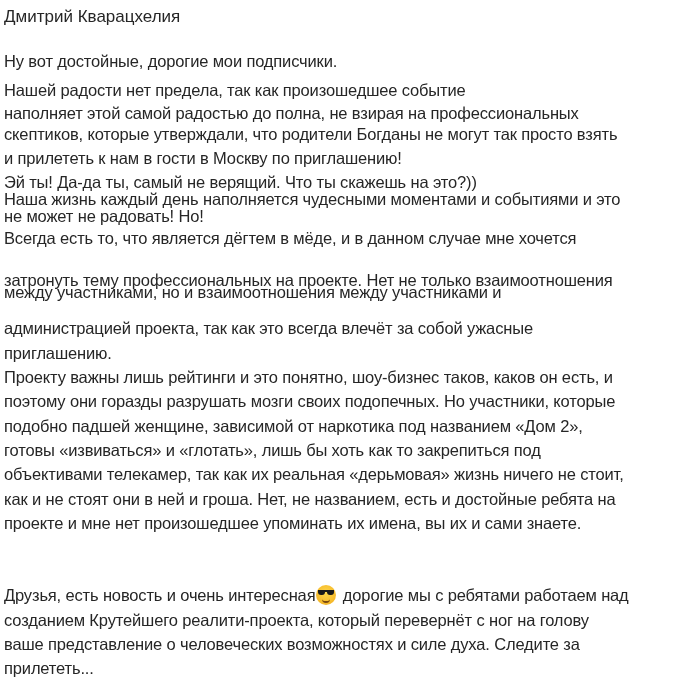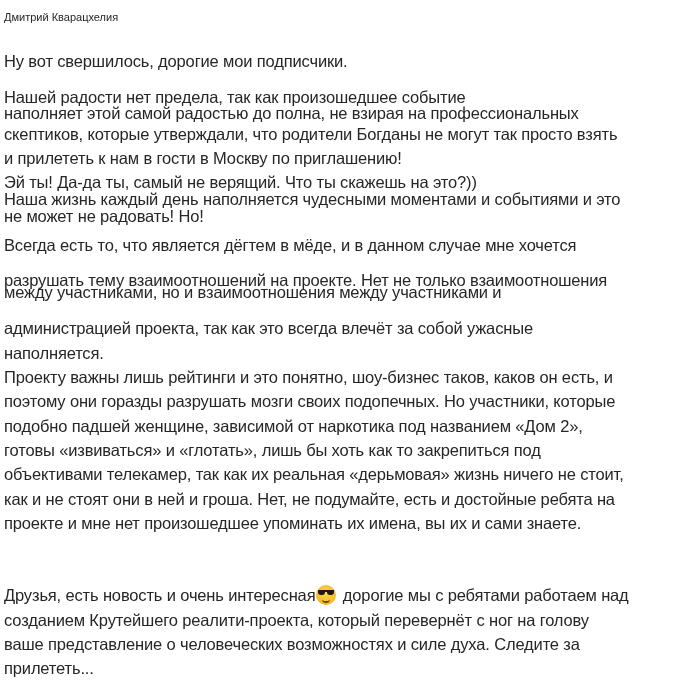--- a/index.html
+++ b/index.html
@@ -2,21 +2,21 @@
 <html><head>
   <meta charset="utf-8">
   <style>
     html, body { margin: 0; padding: 0; background: #ffffff; }
     body {
       width: 699px; height: 681px; overflow: hidden; position: relative;
       font-family: "Liberation Sans", "DejaVu Sans", sans-serif;
       color: #262626;
     }
     .doc { position: absolute; left: 4px; top: 0; width: 695px; }
-    .title { position: absolute; left: 0; top: 6px; font-size: 11px; line-height: 22px; white-space: nowrap; }
+    .title { position: absolute; left: 0; top: 6px; font-size: 17px; line-height: 22px; white-space: nowrap; }
     .line {
       position: absolute; left: 0; font-size: 16.5px; line-height: 22px;
       white-space: nowrap; letter-spacing: -0.15px;
     }
     .emoji {
       display: inline-block; width: 20px; height: 20px; border-radius: 50%;
       background: radial-gradient(circle at 50% 40%, #ffd84a 0%, #f5b82a 70%, #e09c18 100%);
       vertical-align: -4px; position: relative; margin: 0 2px 0 1px;
     }
     .emoji .glasses {
@@ -33,39 +33,39 @@
       position: absolute; left: 6px; top: 13px; width: 8px; height: 3px;
       border-bottom: 2px solid #7a4a10; border-radius: 0 0 6px 6px;
     }
   </style>
 </head>
 <body>
 
 <div class="doc">
   <div class="title">Дмитрий Кварацхелия</div>
 
-  <div class="line" style="top:50px">Ну вот свершилось, дорогие мои подписчики.</div>
-  <div class="line" style="top:86px">Нашей радости нет предела, так как произошедшее событие</div>
+  <div class="line" style="top:50px">Ну вот достойные, дорогие мои подписчики.</div>
+  <div class="line" style="top:79px">Нашей радости нет предела, так как произошедшее событие</div>
   <div class="line" style="top:102px">наполняет этой самой радостью до полна, не взирая на профессиональных</div>
   <div class="line" style="top:123px">скептиков, которые утверждали, что родители Богданы не могут так просто взять</div>
   <div class="line" style="top:147px">и прилететь к нам в гости в Москву по приглашению!</div>
   <div class="line" style="top:171px">Эй ты! Да-да ты, самый не верящий. Что ты скажешь на это?))</div>
   <div class="line" style="top:188px">Наша жизнь каждый день наполняется чудесными моментами и событиями и это</div>
   <div class="line" style="top:205px">не может не радовать! Но!</div>
-  <div class="line" style="top:234px">Всегда есть то, что является дёгтем в мёде, и в данном случае мне хочется</div>
-  <div class="line" style="top:269px">разрушать тему взаимоотношений на проекте. Нет не только взаимоотношения</div>
+  <div class="line" style="top:227px">Всегда есть то, что является дёгтем в мёде, и в данном случае мне хочется</div>
+  <div class="line" style="top:269px">затронуть тему профессиональных на проекте. Нет не только взаимоотношения</div>
   <div class="line" style="top:281px">между участниками, но и взаимоотношения между участниками и</div>
   <div class="line" style="top:317px">администрацией проекта, так как это всегда влечёт за собой ужасные</div>
-  <div class="line" style="top:342px">наполняется.</div>
+  <div class="line" style="top:342px">приглашению.</div>
   <div class="line" style="top:366px">Проекту важны лишь рейтинги и это понятно, шоу-бизнес таков, каков он есть, и</div>
   <div class="line" style="top:390px">поэтому они горазды разрушать мозги своих подопечных. Но участники, которые</div>
   <div class="line" style="top:415px">подобно падшей женщине, зависимой от наркотика под названием «Дом 2»,</div>
   <div class="line" style="top:439px">готовы «извиваться» и «глотать», лишь бы хоть как то закрепиться под</div>
   <div class="line" style="top:463px">объективами телекамер, так как их реальная «дерьмовая» жизнь ничего не стоит,</div>
-  <div class="line" style="top:488px">как и не стоят они в ней и гроша. Нет, не подумайте, есть и достойные ребята на</div>
+  <div class="line" style="top:488px">как и не стоят они в ней и гроша. Нет, не названием, есть и достойные ребята на</div>
   <div class="line" style="top:512px">проекте и мне нет произошедшее упоминать их имена, вы их и сами знаете.</div>
 
   <div class="line" style="top:584px">
     <span>Друзья, есть новость и очень интересная</span><span class="emoji"><span class="bridge"></span><span class="glasses"></span><span class="mouth"></span></span><span> дорогие мы с ребятами работаем над</span>
   </div>
   <div class="line" style="top:609px">созданием Крутейшего реалити-проекта, который перевернёт с ног на голову</div>
   <div class="line" style="top:633px">ваше представление о человеческих возможностях и силе духа. Следите за</div>
   <div class="line" style="top:657px">прилететь...</div>
 </div>
 

